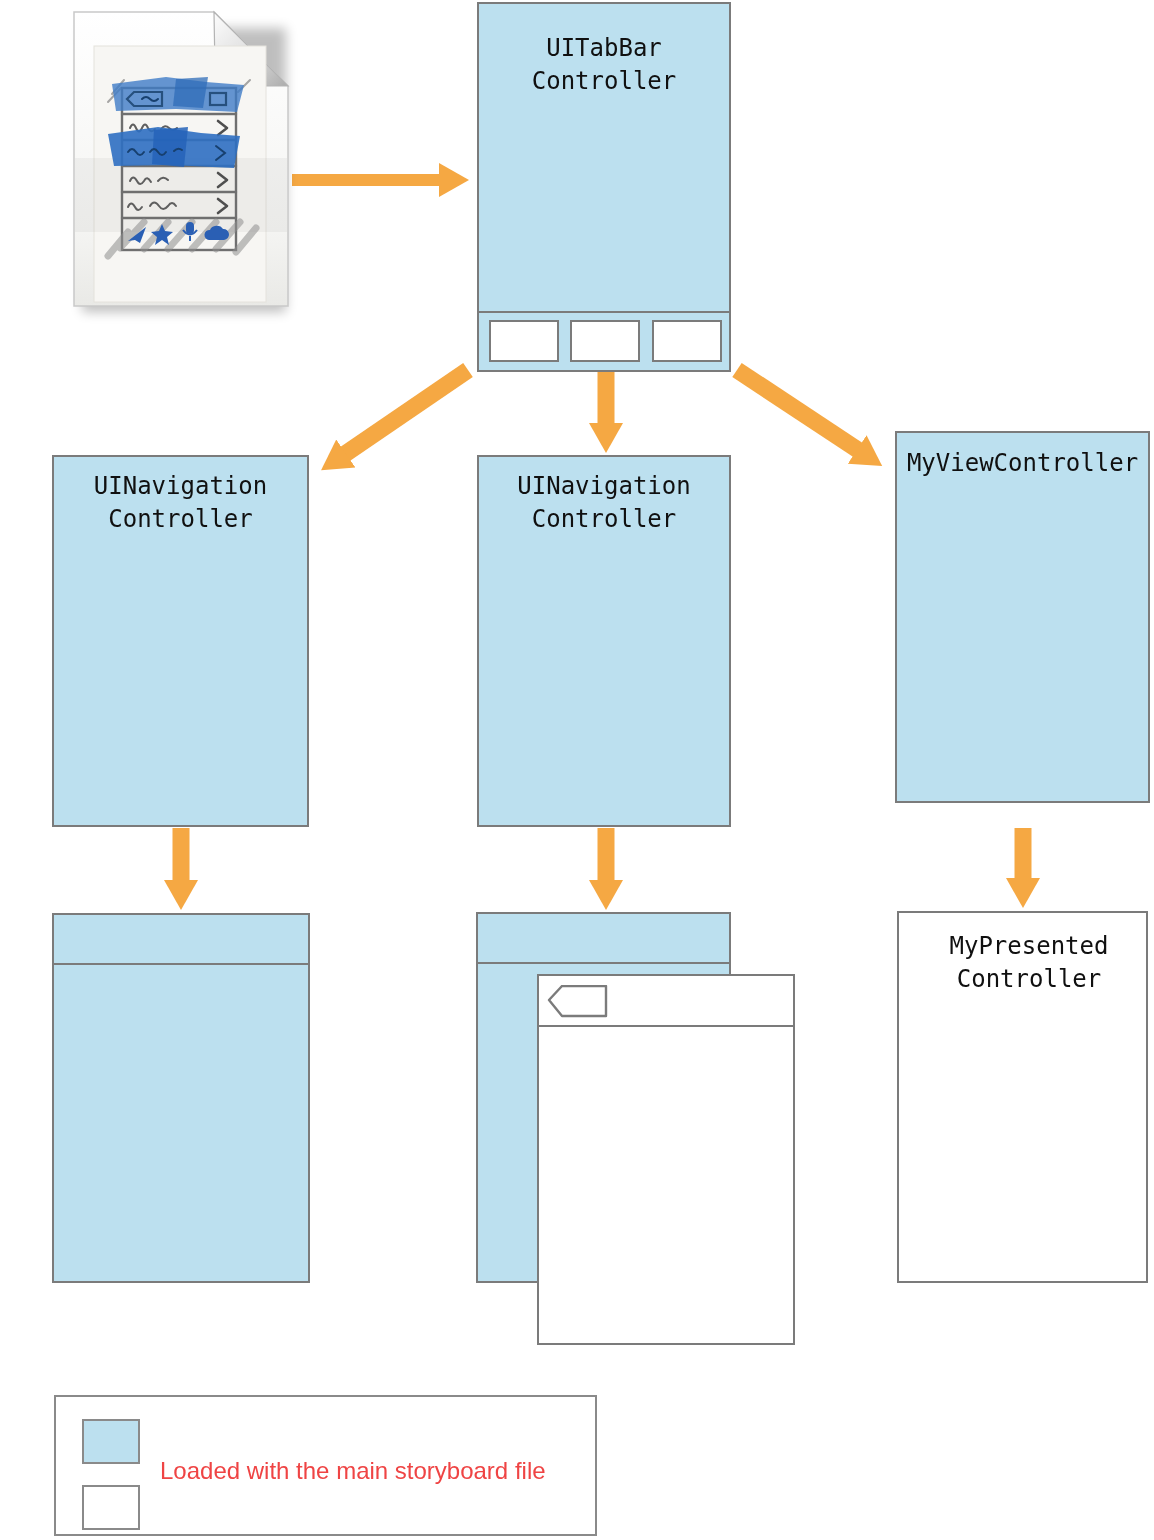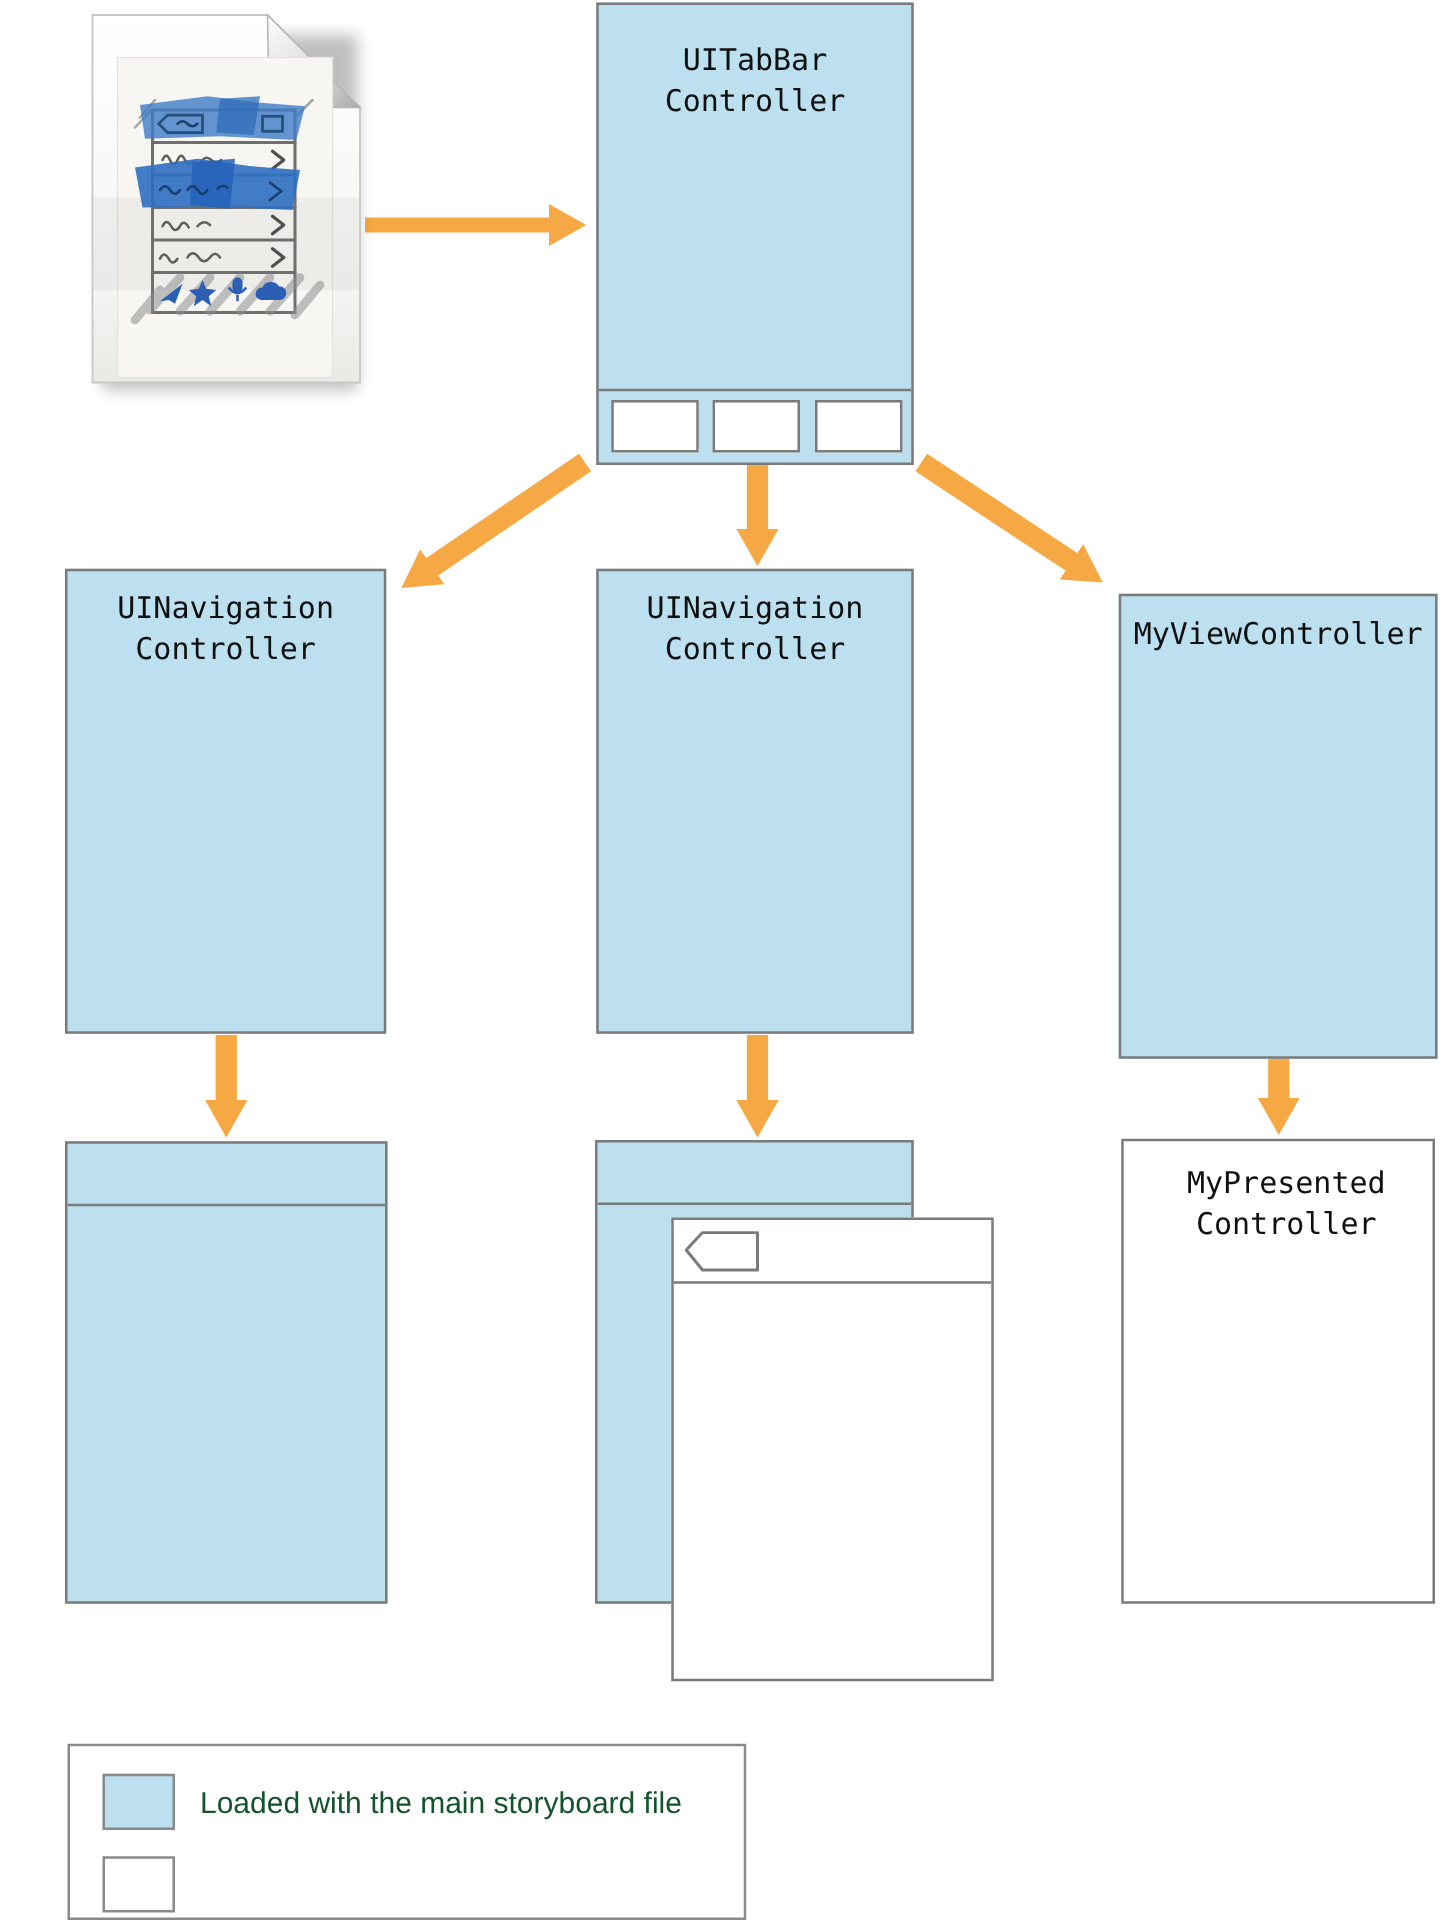--- a/index.html
+++ b/index.html
@@ -25,21 +25,21 @@
                  border-bottom:2px solid var(--border-gray,#7b7b7b);}
 
   #filename{position:absolute;left:0;top:334px;width:420px;font-size:24px;line-height:28px;
             letter-spacing:0px;color:#101010;}
 
   #legend{position:absolute;left:54px;top:1395px;width:543px;height:141px;box-sizing:border-box;
           border:2px solid #8a8a8a;background:#fff;}
   .swatch{position:absolute;left:26px;width:58px;height:45px;box-sizing:border-box;
           border:2px solid #8a8a8a;background:#fff;}
   .legend-label{position:absolute;left:104px;font-family:"Liberation Sans",sans-serif;
-                font-size:24px;line-height:28px;color:#14532d;white-space:nowrap;}
+                font-size:24px;line-height:28px;color:#ef4444;white-space:nowrap;margin-top:28px;}
 
   #arrows{position:absolute;left:0;top:0;width:1154px;height:1540px;pointer-events:none;}
   #arrows line{stroke:var(--arrow-orange,#f5a843);}
   #arrows marker path{fill:var(--arrow-orange,#f5a843);}
 
   #file-icon{position:absolute;left:58px;top:0px;}
   .sketch-stroke{stroke:#6f6f6f;stroke-width:2.4;fill:none;stroke-linecap:round;}
   .squiggle{stroke:#5f5f5f;stroke-width:2;fill:none;stroke-linecap:round;}
   .squiggle-blue{stroke:#17406f;stroke-width:2;fill:none;stroke-linecap:round;}
   .chev{stroke:#4f4f4f;stroke-width:2.6;fill:none;stroke-linecap:round;stroke-linejoin:round;}
@@ -163,21 +163,21 @@
   <div class="box" style="left:52px;top:455px;width:257px;height:372px;">
     <div class="node-label" style="padding-top:13px;">UINavigation
 Controller</div>
   </div>
 
   <div class="box" style="left:477px;top:455px;width:254px;height:372px;">
     <div class="node-label" style="padding-top:13px;">UINavigation
 Controller</div>
   </div>
 
-  <div class="box" style="left:895px;top:475px;width:255px;height:372px;">
+  <div class="box" style="left:895px;top:431px;width:255px;height:372px;">
     <div class="node-label" style="padding-top:14px;">MyViewController</div>
   </div>
 
   <div class="box" style="left:52px;top:913px;width:258px;height:370px;">
     <div class="navstrip"></div>
   </div>
 
   <div class="box" style="left:476px;top:912px;width:255px;height:371px;">
     <div class="navstrip"></div>
   </div>

